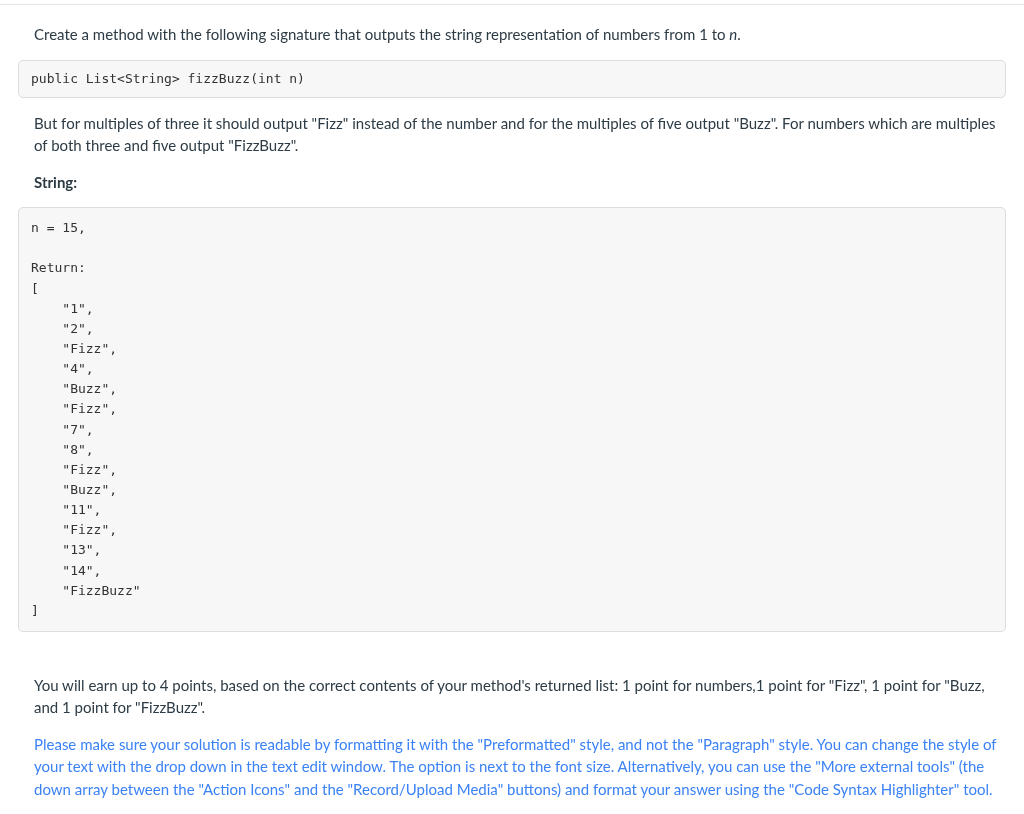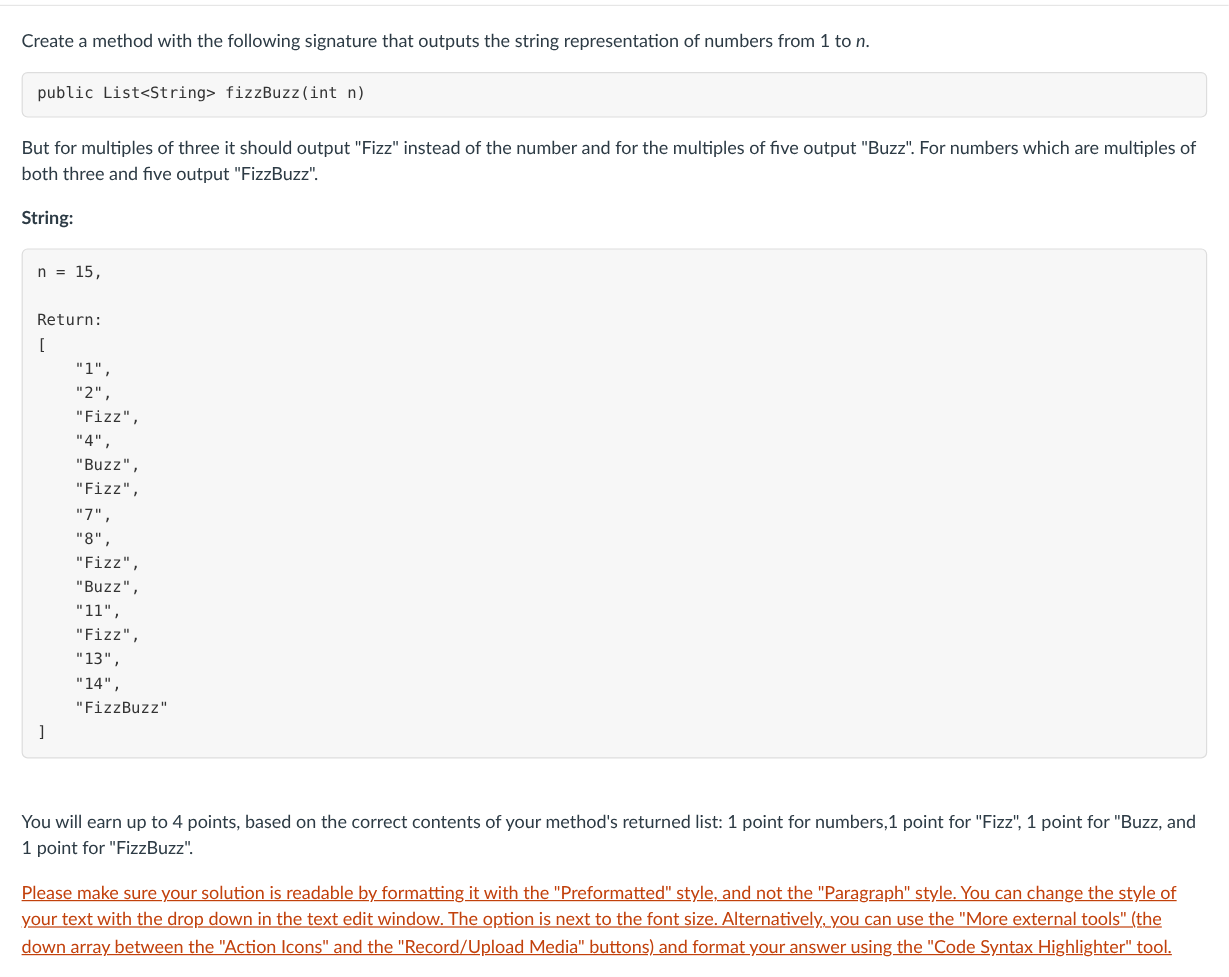--- a/index.html
+++ b/index.html
@@ -6,38 +6,38 @@
   body {
     font-family: "Lato", "Helvetica Neue", Arial, sans-serif;
     font-size: 15px;
     color: #2d3b45;
     background: #fff;
     line-height: 1.5;
     padding: 18px 18px 0 18px;
     width: 1024px;
   }
   hr.top-rule { border: none; border-top: 1px solid #e6e6e6; margin: -14px -18px 18px -18px; }
-  p { margin: 0 0 14px 0; }
+  p { margin: 0 0 14px 16px; }
   em.var { font-style: italic; }
   pre.code-block {
     background: #f7f7f7;
     border: 1px solid #ddd;
     border-radius: 5px;
     padding: 10px 12px;
     font-family: "Menlo", "Consolas", monospace;
     font-size: 13px;
     line-height: 1.55;
     color: #333;
     margin: 10px 0 14px 0;
     white-space: pre;
     overflow: auto;
   }
   pre.signature { padding: 8px 12px; }
   strong { font-weight: 700; }
-  .red-note { color: #c2410c; text-decoration: underline; }
+  .red-note { color: #3b82f6; }
   .spacer { height: 28px; }
 </style>
 </head>
 <body>
 
 <hr class="top-rule">
 
 <p>
   <span>Create a method with the following signature that outputs the string representation of numbers from 1 to </span><em class="var">n</em><span>.</span>
 </p>

